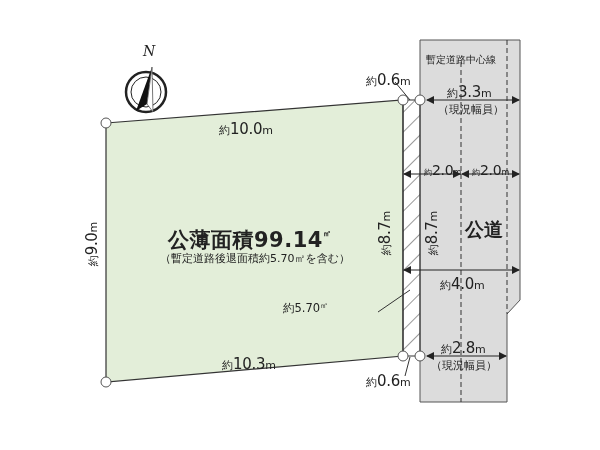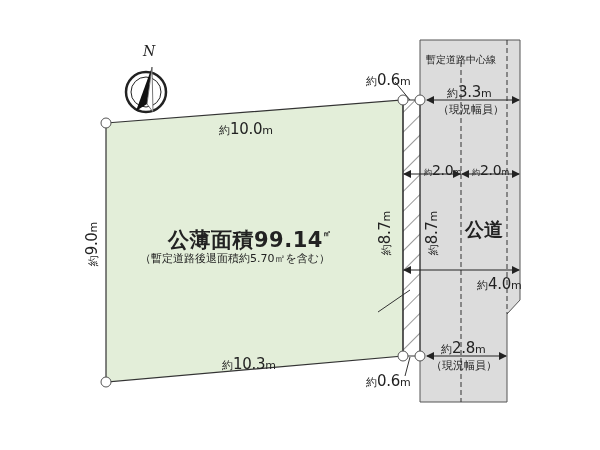--- a/index.html
+++ b/index.html
@@ -8,21 +8,21 @@
     #canvas { position: absolute; left: 0; top: 0; width: 600px; height: 450px; }
     .lbl { position: absolute; white-space: nowrap; line-height: 1; color: #222; }
     .pre { font-size: 11px; }
     .num { font-size: 15px; letter-spacing: -0.3px; }
     .unit { font-size: 11px; }
     .small .pre { font-size: 8px; }
     .small .num { font-size: 14px; }
     .small .unit { font-size: 8px; }
     .vert { transform-origin: center; transform: rotate(-90deg); }
     .area-main { font-size: 21px; font-weight: bold; letter-spacing: 0.5px; }
-    .area-sub { font-size: 11px; }
+    .area-sub { font-size: 11px; margin-left: 20px; }
     .sup { font-size: 8px; vertical-align: top; }
     .road-name { font-size: 19px; font-weight: bold; }
     .center-label { font-size: 10px; text-align: center; }
     .setback-label { font-size: 11.5px; text-align: center; line-height: 1.35; }
   </style>
 </head>
 <body>
 
 <svg id="canvas" width="600" height="450" viewBox="0 0 600 450">
   <defs>
@@ -83,20 +83,21 @@
 </div>
 
 <div class="lbl area-main" style="left:168px;top:230px;">
   <span>公薄面積99.14</span><span class="sup">㎡</span>
 </div>
 <div class="lbl area-sub" style="left:140px;top:253px;">
   <span>（暫定道路後退面積約5.70</span><span>㎡</span><span>を含む）</span>
 </div>
 
 <div class="lbl setback-label" style="left:283px;top:301px;">
+  <div><span>約5.70</span><span class="sup">㎡</span></div>
 </div>
 <div class="lbl" style="left:366px;top:72px;">
   <span class="pre">約</span><span class="num">0.6</span><span class="unit">m</span>
 </div>
 <div class="lbl" style="left:366px;top:373px;">
   <span class="pre">約</span><span class="num">0.6</span><span class="unit">m</span>
 </div>
 
 <div class="lbl center-label" style="left:426px;top:55px;">暫定道路中心線</div>
 <div class="lbl" style="left:447px;top:84px;">
@@ -109,20 +110,20 @@
 </div>
 <div class="lbl small" style="left:472px;top:162px;">
   <span class="pre">約</span><span class="num">2.0</span><span class="unit">m</span>
 </div>
 
 <div class="lbl vert" style="left:410px;top:225px;">
   <span class="pre">約</span><span class="num">8.7</span><span class="unit">m</span>
 </div>
 <div class="lbl road-name" style="left:465px;top:220px;">公道</div>
 
-<div class="lbl" style="left:440px;top:276px;margin-left:37px;">
+<div class="lbl" style="left:440px;top:276px;">
   <span class="pre">約</span><span class="num">4.0</span><span class="unit">m</span>
 </div>
 
 <div class="lbl" style="left:441px;top:340px;">
   <span class="pre">約</span><span class="num">2.8</span><span class="unit">m</span>
 </div>
 <div class="lbl" style="left:431px;top:360px;font-size:11px;">（現況幅員）</div>
 
 </body></html>

